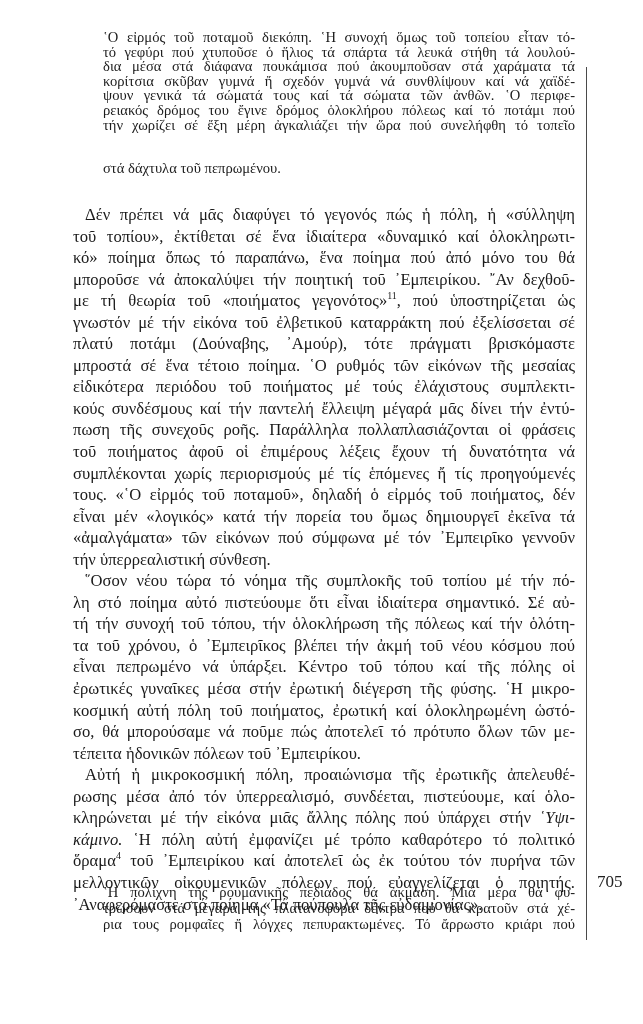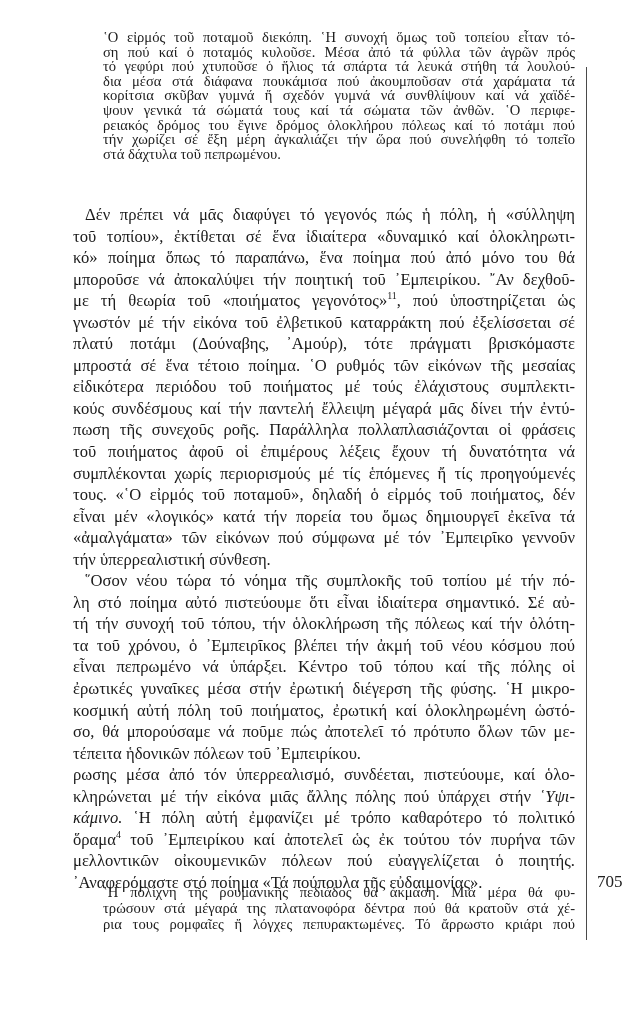--- a/index.html
+++ b/index.html
@@ -8,21 +8,21 @@
     font-family: "DejaVu Serif", "Liberation Serif", serif; color: #1a1a1a;
   }
   .page { position: absolute; left: 0; top: 0; width: 643px; height: 1024px; }
   .quote {
     position: absolute; left: 103px; width: 472px;
     font-family: "Liberation Serif", "DejaVu Serif", serif;
     font-size: 14.6px; line-height: 14.6px;
     text-align: justify; color: #1c1c1c;
   }
   .quote .line { display: block; white-space: nowrap; text-align-last: justify; text-align: justify; height: 14.6px; }
-  .quote .line.last { text-align-last: left; }
+  .quote .line.last { text-align-last: left; margin-top: 29px; }
   #quote-top { top: 30px; }
   #quote-bottom { top: 884px; line-height: 16px; }
   #quote-bottom .line { height: 16px; }
   .body-text {
     position: absolute; left: 73px; width: 502px; top: 204px;
     font-family: "Liberation Serif", "DejaVu Serif", serif;
     font-size: 16.6px; color: #1a1a1a;
   }
   .body-text .line { display: block; white-space: nowrap; height: 21.56px; line-height: 21.56px; text-align: justify; text-align-last: justify; }
   .body-text .line.last { text-align-last: left; }
@@ -36,21 +36,20 @@
     font-family: "Liberation Serif", "DejaVu Serif", serif; font-size: 17px; color: #222;
   }
 </style>
 </head>
 <body>
 
 <div class="page">
 
   <div class="quote" id="quote-top">
     <span class="line">῾Ο εἰρμός τοῦ ποταμοῦ διεκόπη. ῾Η συνοχή ὅμως τοῦ τοπείου εἶταν τό-</span>
-    <span class="line">ση πού καί ὁ ποταμός κυλοῦσε. Μέσα ἀπό τά φύλλα τῶν ἀγρῶν πρός</span>
     <span class="line">τό γεφύρι πού χτυποῦσε ὁ ἥλιος τά σπάρτα τά λευκά στήθη τά λουλού-</span>
     <span class="line">δια μέσα στά διάφανα πουκάμισα πού ἀκουμποῦσαν στά χαράματα τά</span>
     <span class="line">κορίτσια σκῦβαν γυμνά ἤ σχεδόν γυμνά νά συνθλίψουν καί νά χαϊδέ-</span>
     <span class="line">ψουν γενικά τά σώματά τους καί τά σώματα τῶν ἀνθῶν. ῾Ο περιφε-</span>
     <span class="line">ρειακός δρόμος του ἔγινε δρόμος ὁλοκλήρου πόλεως καί τό ποτάμι πού</span>
     <span class="line">τήν χωρίζει σέ ἔξη μέρη ἀγκαλιάζει τήν ὥρα πού συνελήφθη τό τοπεῖο</span>
     <span class="line last">στά δάχτυλα τοῦ πεπρωμένου.</span>
   </div>
 
   <div class="body-text" id="body-text">
@@ -73,20 +72,21 @@
       <span class="line last">τήν ὑπερρεαλιστική σύνθεση.</span>
       <span class="line indent">῞Οσον νέου τώρα τό νόημα τῆς συμπλοκῆς τοῦ τοπίου μέ τήν πό-</span>
       <span class="line">λη στό ποίημα αὐτό πιστεύουμε ὅτι εἶναι ἰδιαίτερα σημαντικό. Σέ αὐ-</span>
       <span class="line">τή τήν συνοχή τοῦ τόπου, τήν ὁλοκλήρωση τῆς πόλεως καί τήν ὁλότη-</span>
       <span class="line">τα τοῦ χρόνου, ὁ ᾿Εμπειρῖκος βλέπει τήν ἀκμή τοῦ νέου κόσμου πού</span>
       <span class="line">εἶναι πεπρωμένο νά ὑπάρξει. Κέντρο τοῦ τόπου καί τῆς πόλης οἱ</span>
       <span class="line">ἐρωτικές γυναῖκες μέσα στήν ἐρωτική διέγερση τῆς φύσης. ῾Η μικρο-</span>
       <span class="line">κοσμική αὐτή πόλη τοῦ ποιήματος, ἐρωτική καί ὁλοκληρωμένη ὡστό-</span>
       <span class="line">σο, θά μπορούσαμε νά ποῦμε πώς ἀποτελεῖ τό πρότυπο ὅλων τῶν με-</span>
       <span class="line last">τέπειτα ἡδονικῶν πόλεων τοῦ ᾿Εμπειρίκου.</span>
+      <span class="line indent">Αὐτή ἡ μικροκοσμική πόλη, προαιώνισμα τῆς ἐρωτικῆς ἀπελευθέ-</span>
       <span class="line">ρωσης μέσα ἀπό τόν ὑπερρεαλισμό, συνδέεται, πιστεύουμε, καί ὁλο-</span>
       <span class="line">κληρώνεται μέ τήν εἰκόνα μιᾶς ἄλλης πόλης πού ὑπάρχει στήν <i>῾Υψι-</i></span>
       <span class="line"><i>κάμινο.</i> ῾Η πόλη αὐτή ἐμφανίζει μέ τρόπο καθαρότερο τό πολιτικό</span>
       <span class="line">ὅραμα<sup>4</sup> τοῦ ᾿Εμπειρίκου καί ἀποτελεῖ ὡς ἐκ τούτου τόν πυρήνα τῶν</span>
       <span class="line">μελλοντικῶν οἰκουμενικῶν πόλεων πού εὐαγγελίζεται ὁ ποιητής.</span>
       <span class="line last">᾿Αναφερόμαστε στό ποίημα «Τά πούπουλα τῆς εὐδαιμονίας».</span>
     </div>
 
   <div class="quote" id="quote-bottom">
     <span class="line">῾Η πολίχνη τῆς ρουμανικῆς πεδιάδος θά ἀκμάση. Μιά μέρα θά φυ-</span>

